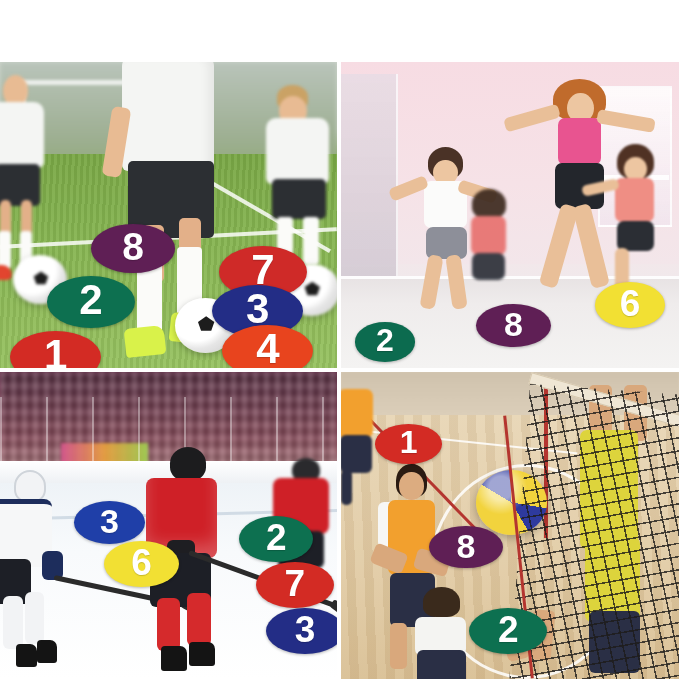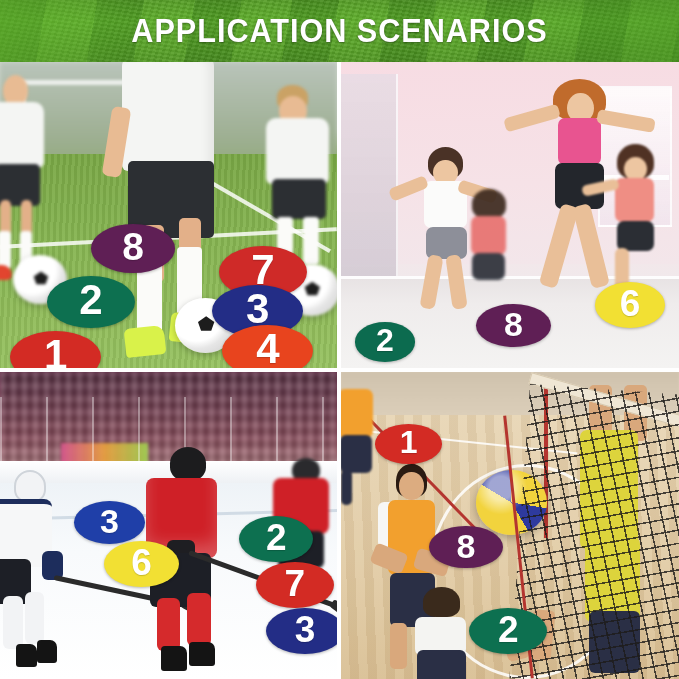--- a/index.html
+++ b/index.html
@@ -181,26 +181,20 @@
     box-shadow:0 1px 3px rgba(0,0,0,.28);
     user-select:none;
   }
   .dot span { display:block; transform:translateY(-3%); text-shadow:0 1px 1px rgba(0,0,0,.18); }
 </style>
 </head>
 <body>
 
 <div id="page">
 
-  <div class="header">
-    <div class="turf-noise"></div>
-    <div class="turf-blur-l"></div>
-    <div class="turf-blur-r"></div>
-    <div class="header-title">APPLICATION SCENARIOS</div>
-  </div>
 
   <div class="grid">
 
     <div class="cell tl">
       <div class="scene sc-soccer">
         <div class="bg-blur"></div>
         <div class="goal"></div>
         <div class="turf"></div>
         <div class="line l1"></div>
         <div class="line l2"></div>

